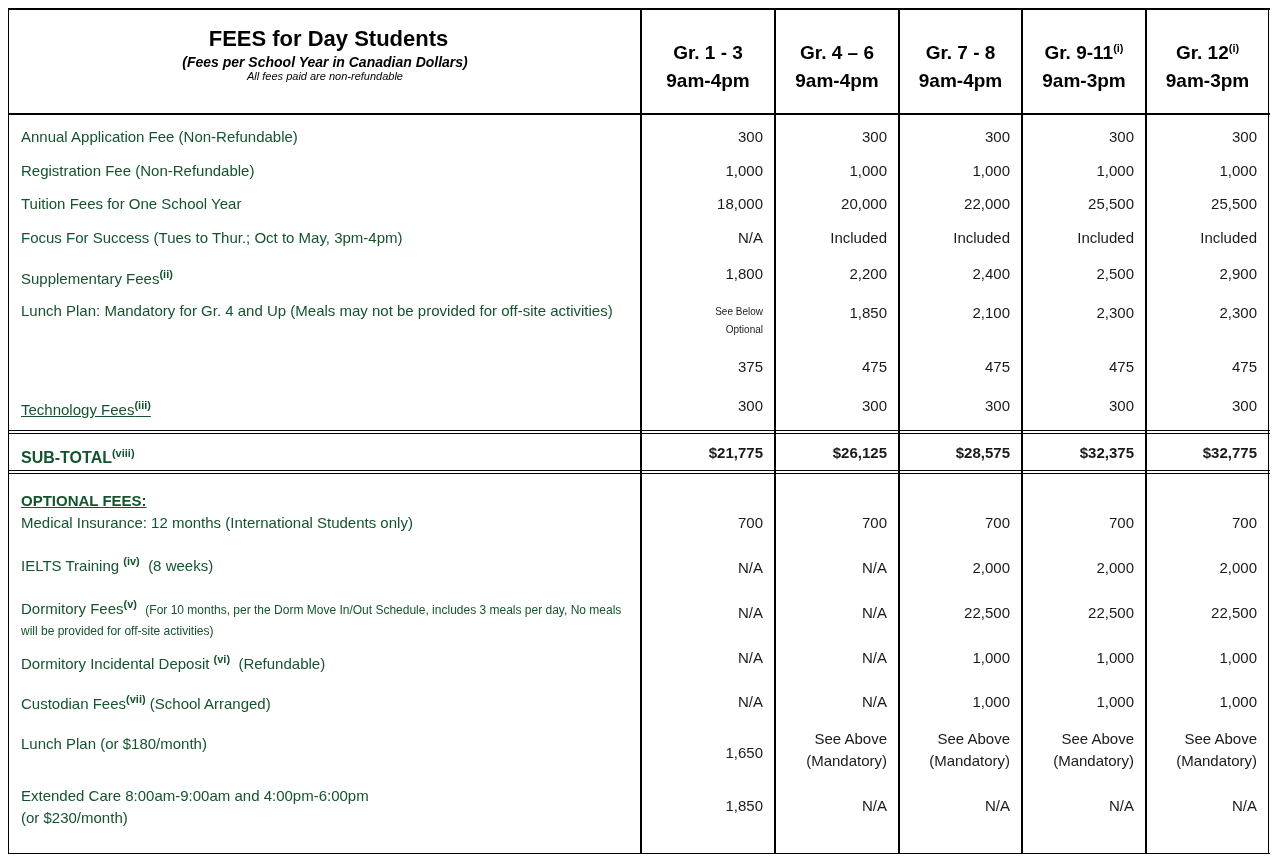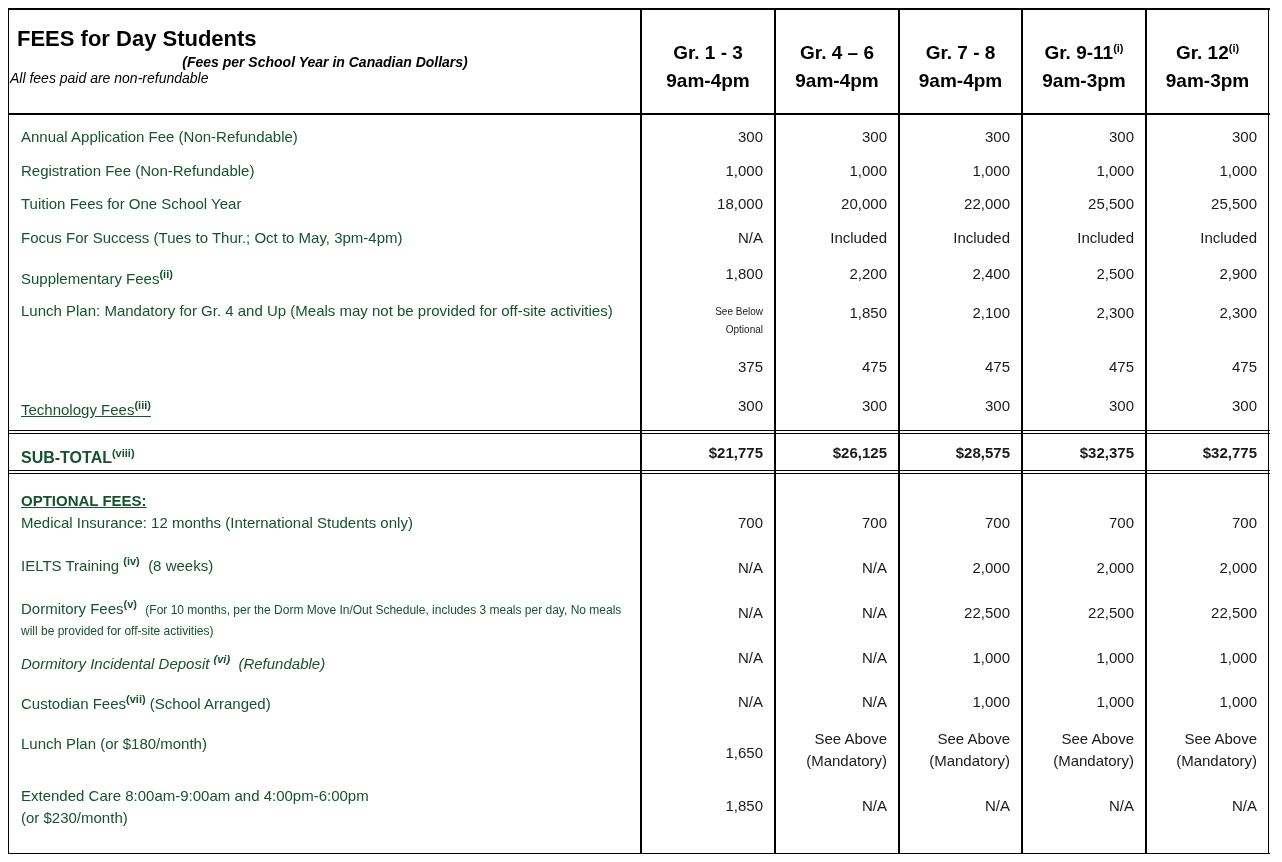--- a/index.html
+++ b/index.html
@@ -5,23 +5,23 @@
   html, body { margin:0; padding:0; background:#ffffff; }
   body { width:1282px; height:862px; position:relative; overflow:hidden;
          font-family:"Liberation Sans", "DejaVu Sans", sans-serif; color:#1a1a1a; }
   .sheet { position:absolute; left:8px; top:8px; width:1262px; height:846px; }
   
   .vline { position:absolute; top:0; width:2px; background:#000; }
   .vline.thin { width:1px; }
   .hline { position:absolute; left:0; height:2px; background:#000; }
   .hline.thin { height:1px; }
   .cell { position:absolute; box-sizing:border-box; }
-  .hdr-title { font-weight:bold; font-size:22px; color:#000;padding-left:7px; }
+  .hdr-title { font-weight:bold; font-size:22px; text-align:center; color:#000;padding-left:7px; }
   .hdr-sub { font-style:italic; font-weight:bold; font-size:14px; text-align:center; color:#000; }
-  .hdr-note { font-style:italic; font-size:14px; text-align:left; color:#000; }
+  .hdr-note { font-style:italic; font-size:11px; text-align:center; color:#000; }
   .colhdr { font-weight:bold; font-size:19px; text-align:center; line-height:28px; color:#000; }
   .colhdr sup { font-size:11px; }
   .lbl { font-size:15px; line-height:22px; color:#14532d; }
   .lbl sup { font-weight:bold; font-size:11px; }
   .small { font-size:12px; }
   .val { font-size:15px; text-align:right; line-height:22px; color:#1a1a1a; }
   .val.small2 { font-size:10px; line-height:18px; }
   .bold { font-weight:bold; }
   .u { text-decoration:underline; font-weight:bold; }
 </style>
@@ -151,21 +151,21 @@
   <div class="cell val" style="left:1015px;top:549px;width:111px;">2,000</div>
   <div class="cell val" style="left:1139px;top:549px;width:110px;">2,000</div>
 
   <div class="cell lbl" style="left:13px;top:586px;width:612px;line-height:20px;"><span>Dormitory Fees</span><sup>(v)</sup>&nbsp; <span class="small">(For 10 months, per the Dorm Move In/Out Schedule, includes 3 meals per day, No meals  will be provided for off-site activities)</span></div>
   <div class="cell val" style="left:634px;top:594px;width:121px;">N/A</div>
   <div class="cell val" style="left:768px;top:594px;width:111px;">N/A</div>
   <div class="cell val" style="left:892px;top:594px;width:110px;">22,500</div>
   <div class="cell val" style="left:1015px;top:594px;width:111px;">22,500</div>
   <div class="cell val" style="left:1139px;top:594px;width:110px;">22,500</div>
 
-  <div class="cell lbl" style="left:13px;top:640px;width:615px;font-style:italic;"><span>Dormitory Incidental Deposit</span> <sup>(vi)</sup>&nbsp; <span>(Refundable)</span></div>
+  <div class="cell lbl" style="left:13px;top:640px;width:615px;"><span>Dormitory Incidental Deposit</span> <sup>(vi)</sup>&nbsp; <span>(Refundable)</span></div>
   <div class="cell val" style="left:634px;top:639px;width:121px;">N/A</div>
   <div class="cell val" style="left:768px;top:639px;width:111px;">N/A</div>
   <div class="cell val" style="left:892px;top:639px;width:110px;">1,000</div>
   <div class="cell val" style="left:1015px;top:639px;width:111px;">1,000</div>
   <div class="cell val" style="left:1139px;top:639px;width:110px;">1,000</div>
 
   <div class="cell lbl" style="left:13px;top:680px;width:615px;"><span>Custodian Fees</span><sup>(vii)</sup> <span>(School Arranged)</span></div>
   <div class="cell val" style="left:634px;top:683px;width:121px;">N/A</div>
   <div class="cell val" style="left:768px;top:683px;width:111px;">N/A</div>
   <div class="cell val" style="left:892px;top:683px;width:110px;">1,000</div>

